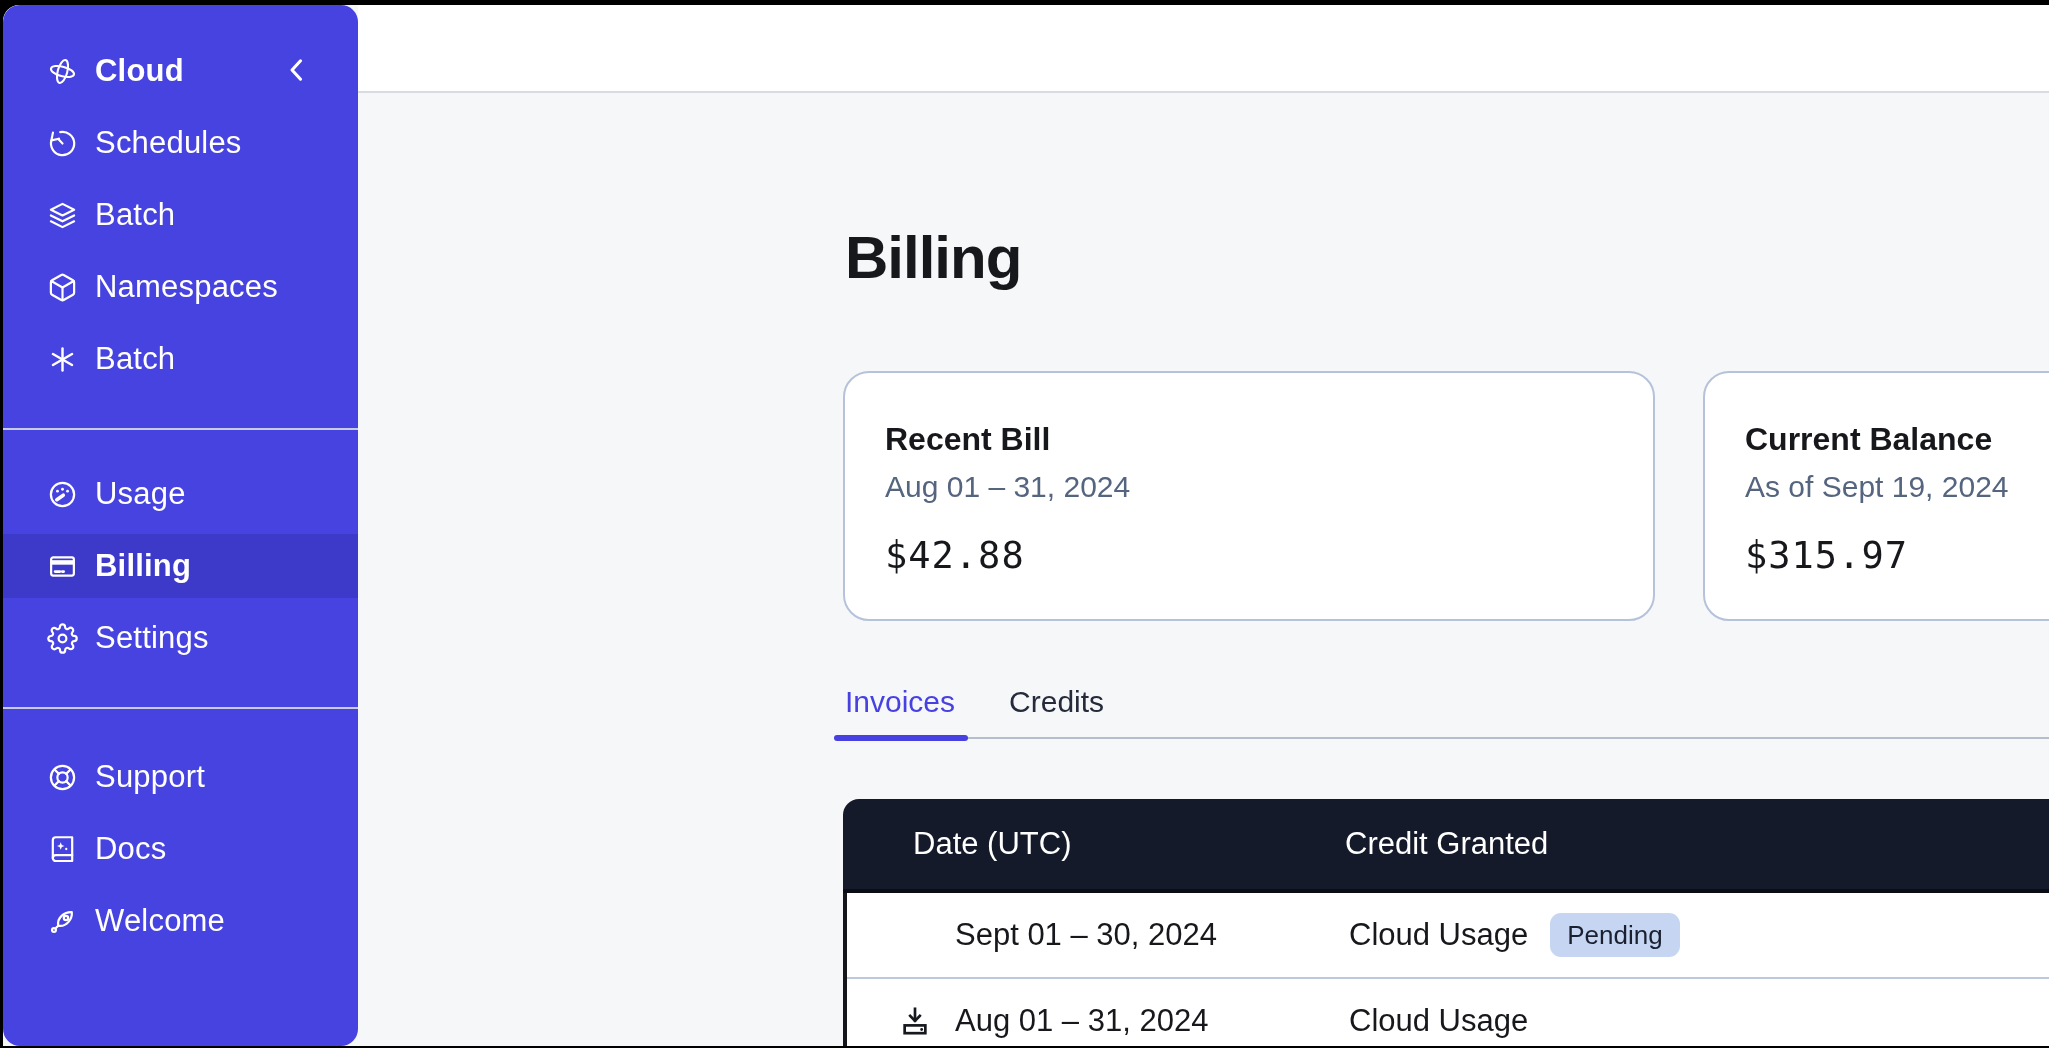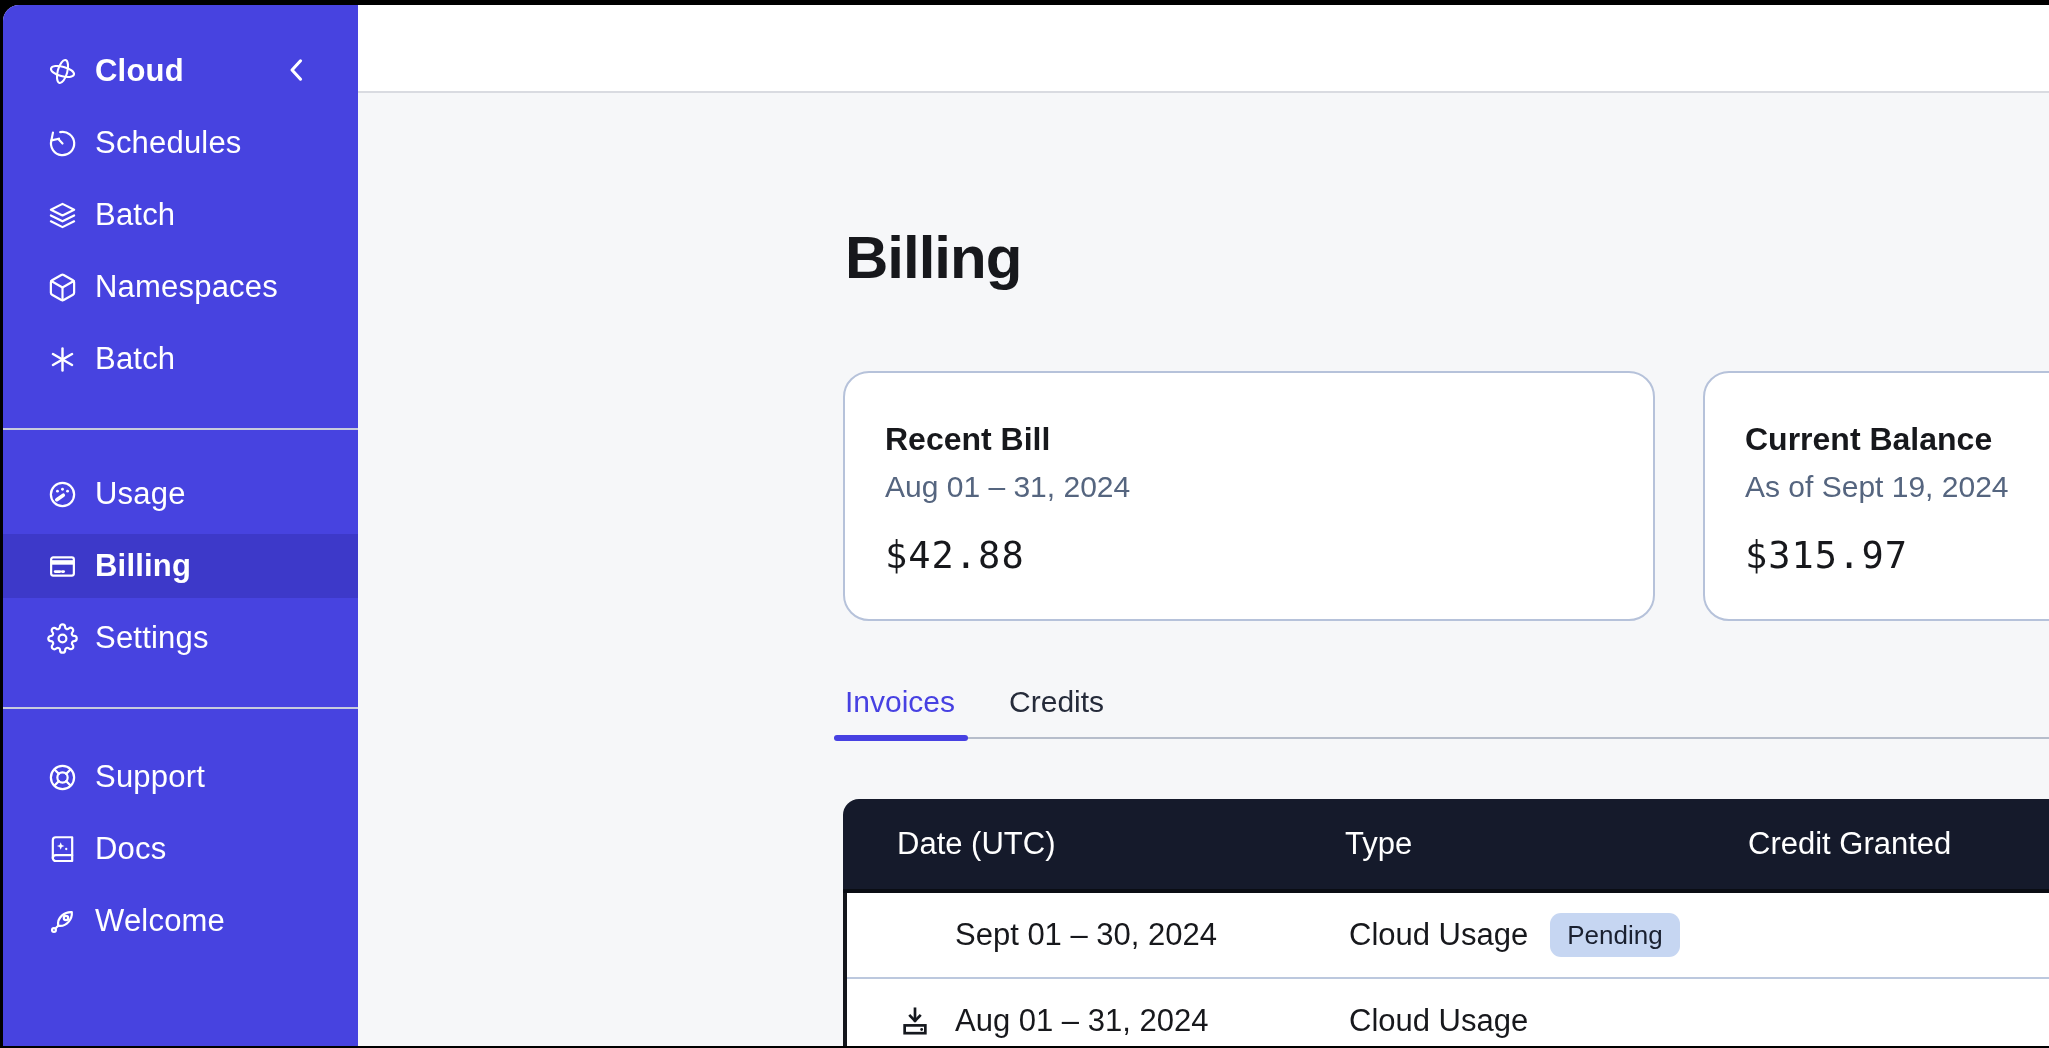--- a/index.html
+++ b/index.html
@@ -1,21 +1,21 @@
 <!DOCTYPE html>
 <html><head>
 <meta charset="utf-8">
 <style>
   html,body{margin:0;padding:0;width:2049px;height:1048px;overflow:hidden;background:#000;
     font-family:"Liberation Sans", sans-serif;}
   .app{position:absolute;top:5px;left:3px;width:2046px;height:1041px;display:flex;
     border-top-left-radius:16px;overflow:hidden;background:#f6f7f9;}
 
   
-  .sidebar{width:355px;min-width:355px;background:#4743e0;color:#fff;display:flex;flex-direction:column;}
+  .sidebar{width:355px;min-width:355px;background:#4743e0;color:#fff;display:flex;flex-direction:column;border-radius:17px;}
   .brand-row{display:flex;align-items:center;height:64px;margin-top:34px;padding-left:44px;position:relative;}
   .brand-label{font-size:31px;font-weight:600;margin-left:17px;letter-spacing:.2px;}
   .collapse{position:absolute;right:44px;top:14px;width:34px;height:34px;cursor:pointer;display:flex;align-items:center;justify-content:center;}
   nav{display:flex;flex-direction:column;}
   .item{display:flex;align-items:center;height:64px;margin-bottom:8px;padding-left:44px;cursor:pointer;}
   .item .lbl{font-size:31px;margin-left:17px;letter-spacing:.2px;}
   .item.selected{background:#3d39c9;}
   .item.selected .lbl{font-weight:700;}
   .icn{width:31px;height:31px;display:flex;align-items:center;justify-content:center;flex:0 0 31px;}
   .icn svg{width:31px;height:31px;}
@@ -41,21 +41,21 @@
   .tab.active{color:#4741e2;}
   .tab.active::after{content:"";position:absolute;left:-9px;right:-11px;bottom:-4px;height:6px;background:#4741e2;border-radius:3px;}
 
   .table{margin-top:60px;}
   .thead{display:flex;align-items:center;height:90px;background:#151a2b;color:#fff;
     border-top-left-radius:16px;border-bottom:4px solid #0a0d14;font-size:31px;font-weight:500;}
   .tbody{background:#fff;border-left:4px solid #14161c;}
   .trow{display:flex;align-items:center;height:84px;font-size:31px;color:#17181c;}
   .trow + .trow{border-top:2px solid #bcc8de;}
   .col{box-sizing:border-box;display:flex;align-items:center;}
-  .col-date{width:457px;min-width:457px;padding-left:54px;}
+  .col-date{width:457px;min-width:457px;padding-left:70px;}
   .tbody .col-date{padding-left:51px;}
   .col-type{width:403px;min-width:403px;padding-left:45px;}
   .col-credit{flex:1;padding-left:45px;}
   .dl-slot{width:57px;min-width:57px;display:flex;align-items:center;}
   .dl-slot svg{width:34px;height:34px;}
   .badge{display:inline-flex;align-items:center;margin-left:22px;background:#c6d6f2;color:#1a2030;
     font-size:26px;font-weight:500;padding:8px 17px;border-radius:11px;line-height:28px;}
 </style>
 </head>
 <body>
@@ -230,21 +230,20 @@
       </div>
 
       <div class="tabs">
         <div class="tab active">Invoices</div>
         <div class="tab">Credits</div>
       </div>
 
       <div class="table">
         <div class="thead">
           <div class="col col-date">Date (UTC)</div>
-          <div class="col col-type">Type</div>
           <div class="col col-credit">Credit Granted</div>
         </div>
         <div class="tbody">
 
           <div class="trow">
             <div class="col col-date">
               <span class="dl-slot"></span>
               <span>Sept 01 – 30, 2024</span>
             </div>
             <div class="col col-type">

